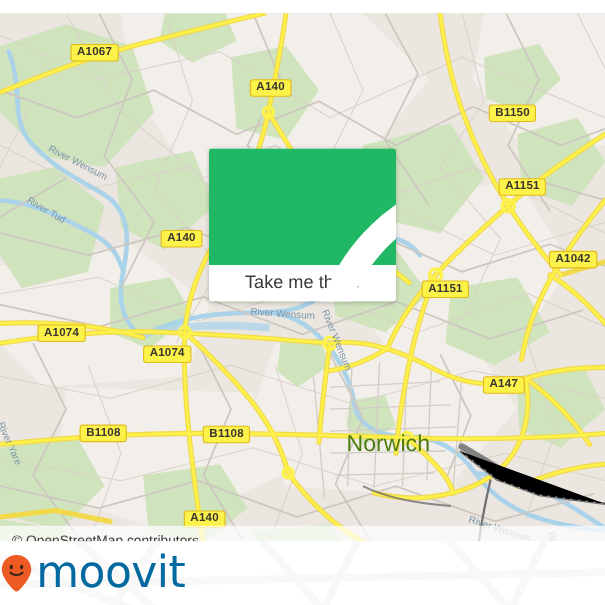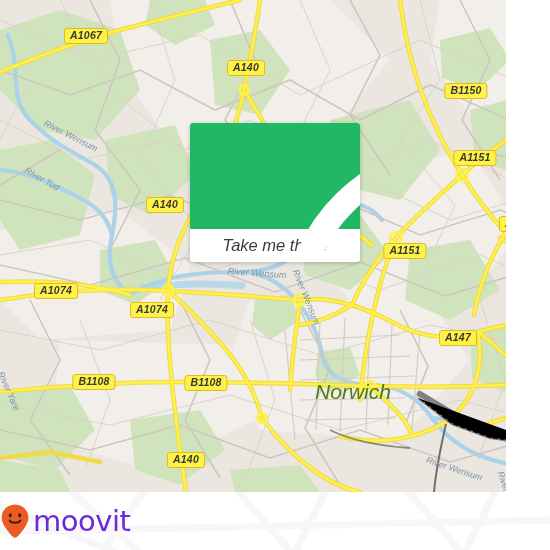--- a/index.html
+++ b/index.html
@@ -5,24 +5,23 @@
   html,body{margin:0;padding:0;}
   body{
     width:550px;height:550px;overflow:hidden;
     font-family:"Liberation Sans", sans-serif;
     background:#ffffff;
   }
   .screen{position:relative;width:550px;height:550px;overflow:hidden;}
 
   
   .map{
-    position:absolute;left:0;top:0;width:506px;height:492px;
+    position:absolute;left:0;top:12px;width:550px;height:492px;
     background:#ebe6e0;
     overflow:hidden;
-    font-style:italic;
   }
   .map svg{position:absolute;left:0;top:0;width:550px;height:492px;display:block;}
 
   
   .shield{
     position:absolute;
     background:#fdf24a;
     border:1.4px solid #e0bb1a;
     border-radius:3px;
     color:#3a3630;
@@ -107,23 +106,23 @@
     font-size:16.5px;
     color:#333333;
     white-space:nowrap;
     font-family:"Liberation Sans", sans-serif;
   }
   .brand{
     margin-right:17px;
     display:flex;align-items:center;
   }
   .brand-wordmark{
-    font-size:29px;
+    font-size:40px;
     line-height:33px;
-    color:#6d28d9;
+    color:#0369a1;
     letter-spacing:-0.5px;
     font-weight:normal;
     font-family:"DejaVu Sans", sans-serif;
   }
 </style>
 </head>
 <body>
 
 <div class="screen">
 
@@ -340,20 +339,23 @@
             <path d="M27,4 C14.8,4 5,13.6 5,25.4 C5,35.6 18,51.5 24.3,58.7 C25.7,60.3 28.3,60.3 29.7,58.7 C36,51.5 49,35.6 49,25.4 C49,13.6 39.2,4 27,4 Z" fill="none" stroke="#ffffff" stroke-width="3.2"></path>
             <circle cx="27" cy="24.5" r="8.6" fill="#ffffff"></circle>
           </svg>
         </span>
       </div>
       <div class="card-bottom">
         <span>Take me there</span>
       </div>
     </div>
 
+    <div class="attribution">
+      <span>© OpenStreetMap contributors</span>
+    </div>
   </div>
 
   <div class="footer">
     <svg class="footer-watermark" viewBox="0 0 550 58" xmlns="http://www.w3.org/2000/svg">
       <rect x="0" y="0" width="550" height="58" fill="#ffffff"></rect>
       <g stroke="#f1f1f1" stroke-width="7" fill="none">
         <path d="M-10,10 L140,70"></path>
         <path d="M60,-10 L150,70"></path>
         <path d="M150,-10 L95,70"></path>
         <path d="M230,-10 L300,70"></path>

